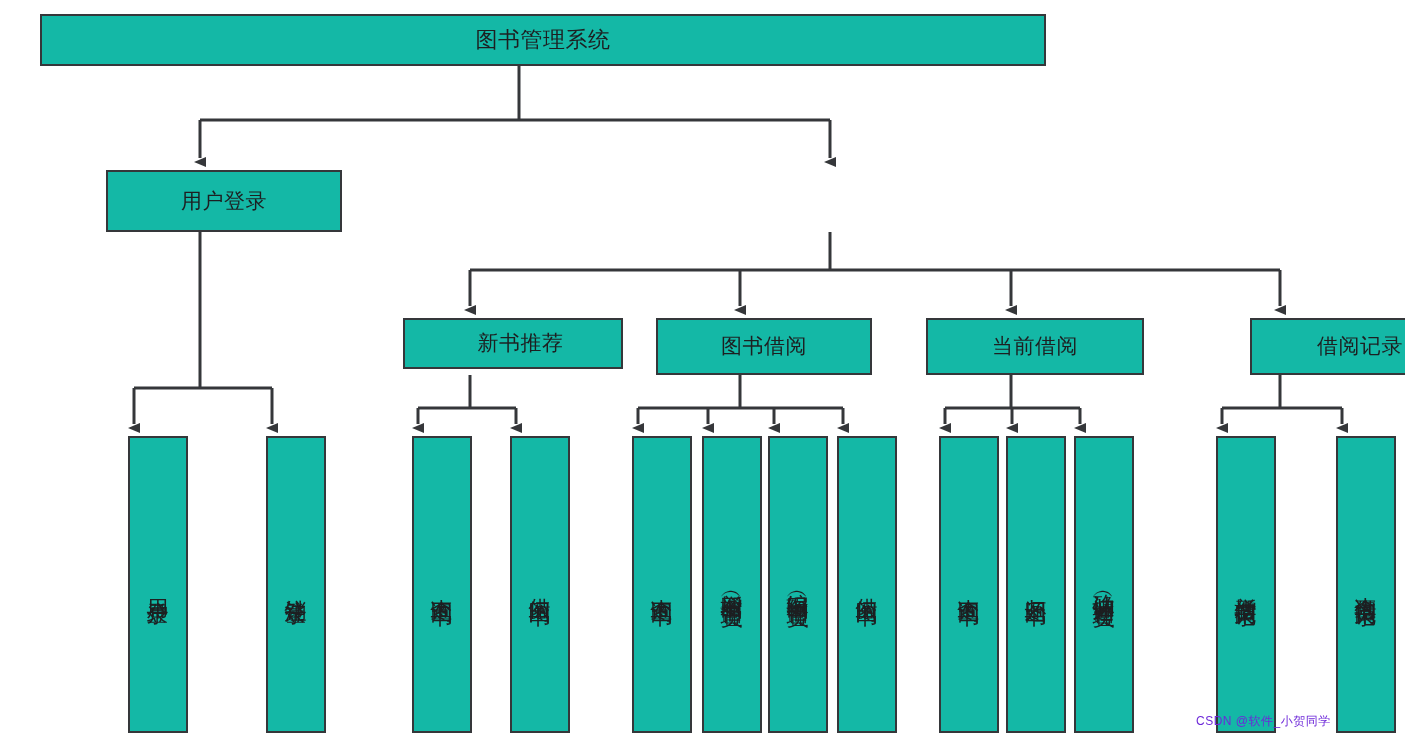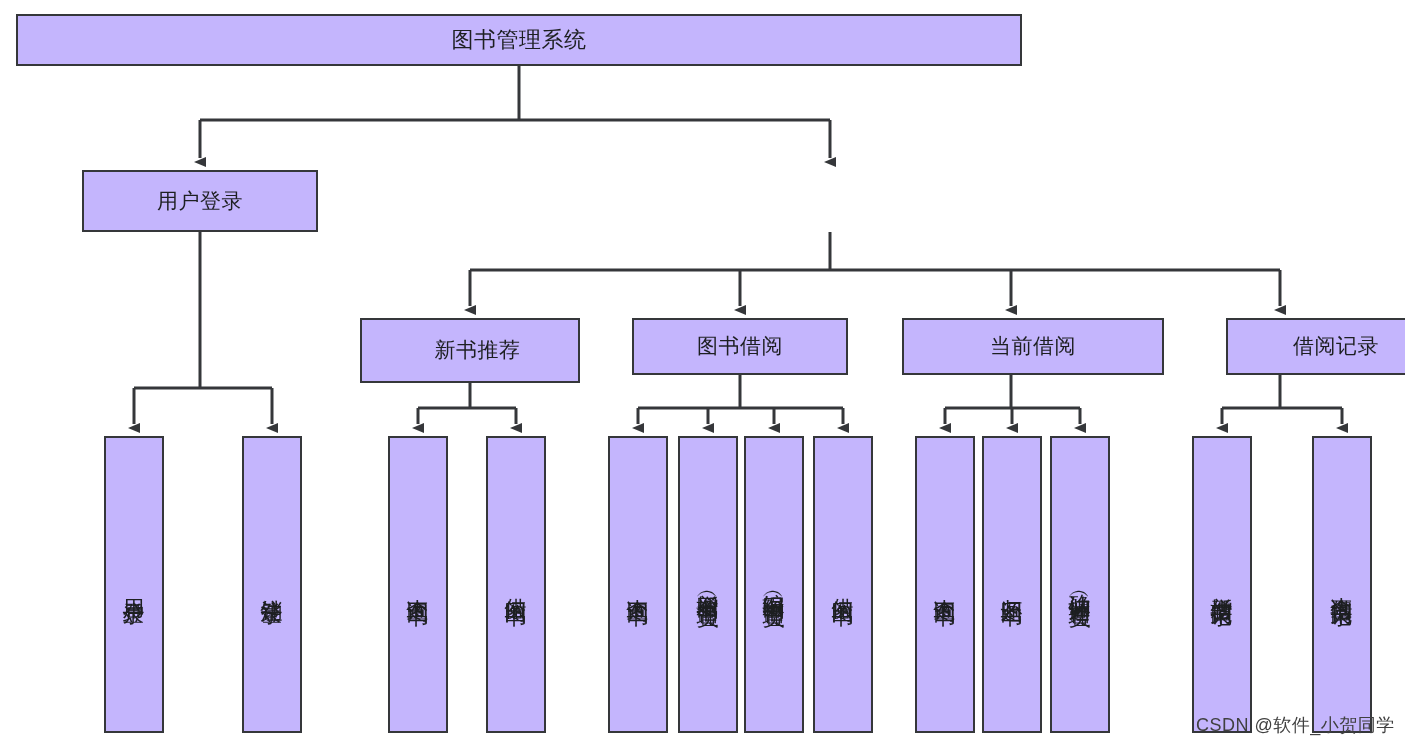--- a/index.html
+++ b/index.html
@@ -14,28 +14,29 @@
     width:1405px;height:747px;
   }
   svg.edges{
     position:absolute;left:0;top:0;
     width:1405px;height:747px;
     pointer-events:none;
   }
   .node{
     position:absolute;
     box-sizing:border-box;
-    background:#c4b5fd;
+    background:#14b8a6;
     border:2px solid #35373a;
     display:flex;
     align-items:center;
     justify-content:center;
     color:#1d1f21;
     text-align:center;
     z-index:2;
+    margin-left:24px;
   }
   .node .lbl{
     display:block;
     line-height:1.18;
     letter-spacing:0.5px;
   }
   .node.horiz .lbl{
     font-size:21px;
   }
   .node.root .lbl{ font-size:22px; }
@@ -47,22 +48,22 @@
     writing-mode:vertical-rl;
     text-orientation:upright;
     font-size:22px;
     line-height:1.05;
     letter-spacing:2px;
     white-space:nowrap;
   }
   #watermark{
     position:absolute;
     left:1196px;top:713px;
-    font-size:18px;
-    color:#404040;
+    font-size:12px;
+    color:#6d28d9;
     letter-spacing:0.5px;
     z-index:5;
     white-space:nowrap;
     font-family:"Liberation Sans","DejaVu Sans",sans-serif;
   }
 </style>
 </head>
 <body>
 
 <div id="diagram">
@@ -118,27 +119,27 @@
   </svg>
 
   <div class="node root horiz" style="left:16px;top:14px;width:1006px;height:52px;">
     <span class="lbl">图书管理系统</span>
   </div>
 
   <div class="node horiz" style="left:82px;top:170px;width:236px;height:62px;">
     <span class="lbl">用户登录</span>
   </div>
 
-  <div class="node horiz" style="left:360px;top:318px;width:220px;height:65px;padding-left:15px;">
+  <div class="node horiz" style="left:379px;top:318px;width:220px;height:51px;padding-left:15px;">
     <span class="lbl">新书推荐</span>
   </div>
   <div class="node horiz" style="left:632px;top:318px;width:216px;height:57px;justify-content:center;">
     <span class="lbl">图书借阅</span>
   </div>
-  <div class="node horiz" style="left:902px;top:318px;width:262px;height:57px;justify-content:center;">
+  <div class="node horiz" style="left:902px;top:318px;width:218px;height:57px;justify-content:center;">
     <span class="lbl">当前借阅</span>
   </div>
   <div class="node horiz" style="left:1226px;top:318px;width:220px;height:57px;align-items:center;">
     <span class="lbl">借阅记录</span>
   </div>
 
   <div class="node vert" style="left:104px;top:436px;width:60px;height:297px;">
     <span class="lbl">用户登录</span>
   </div>
   <div class="node vert" style="left:242px;top:436px;width:60px;height:297px;">

